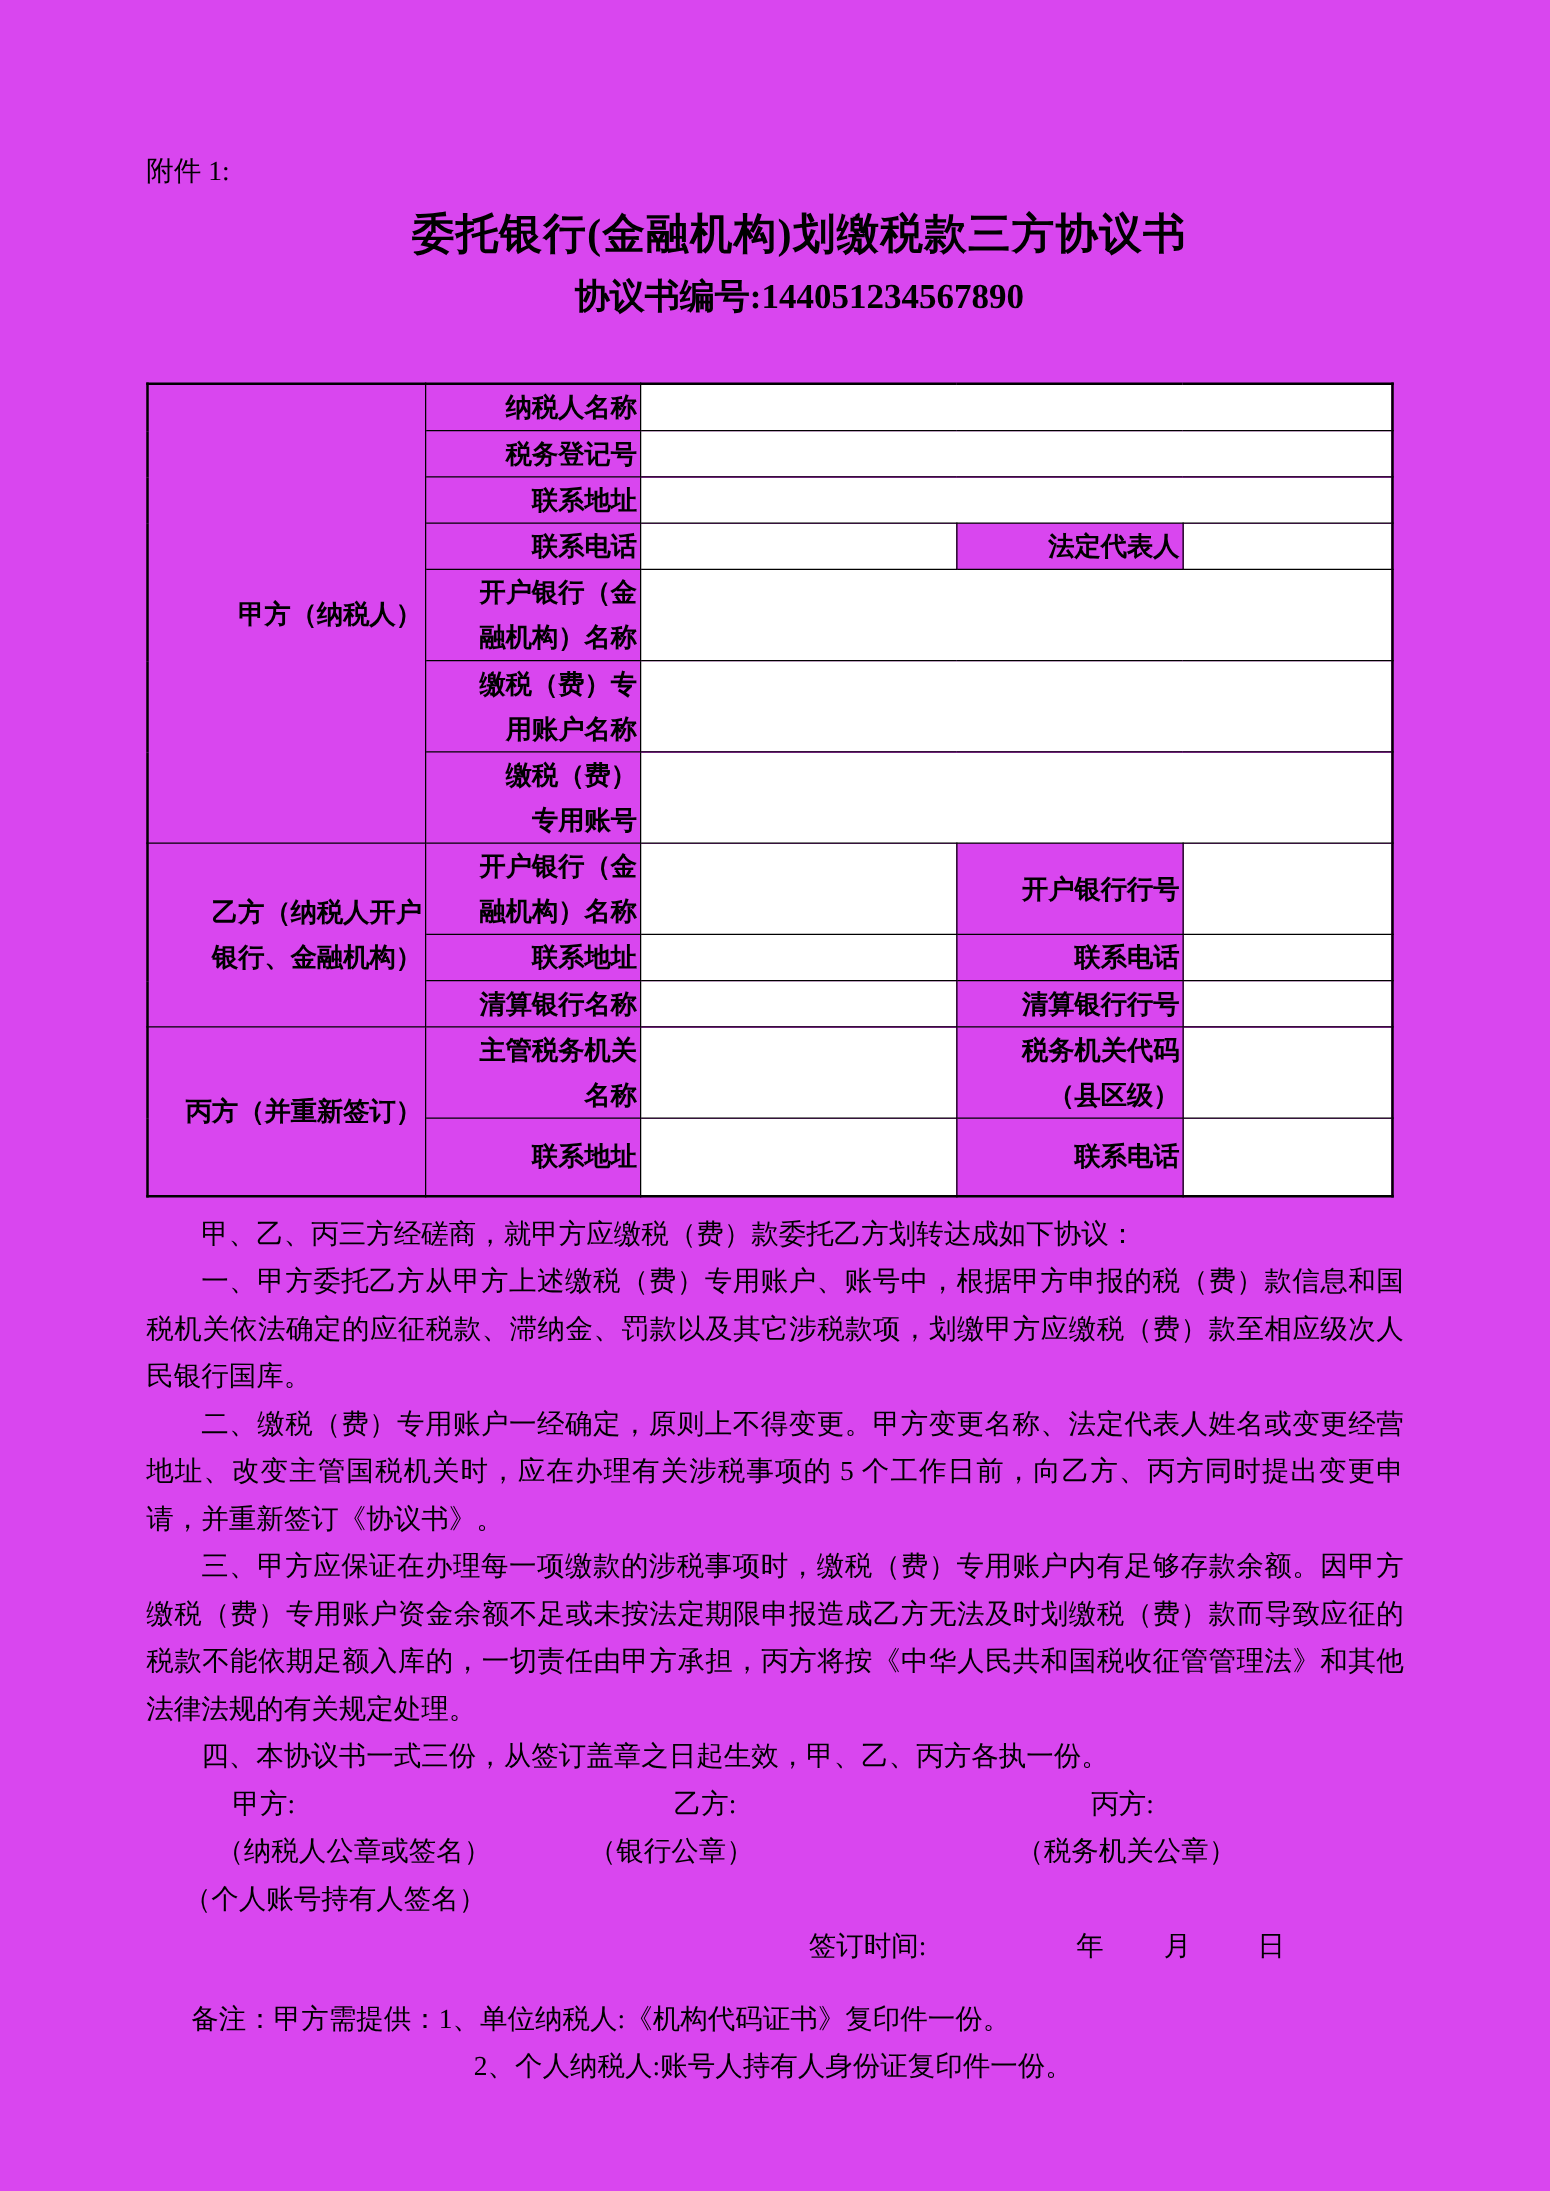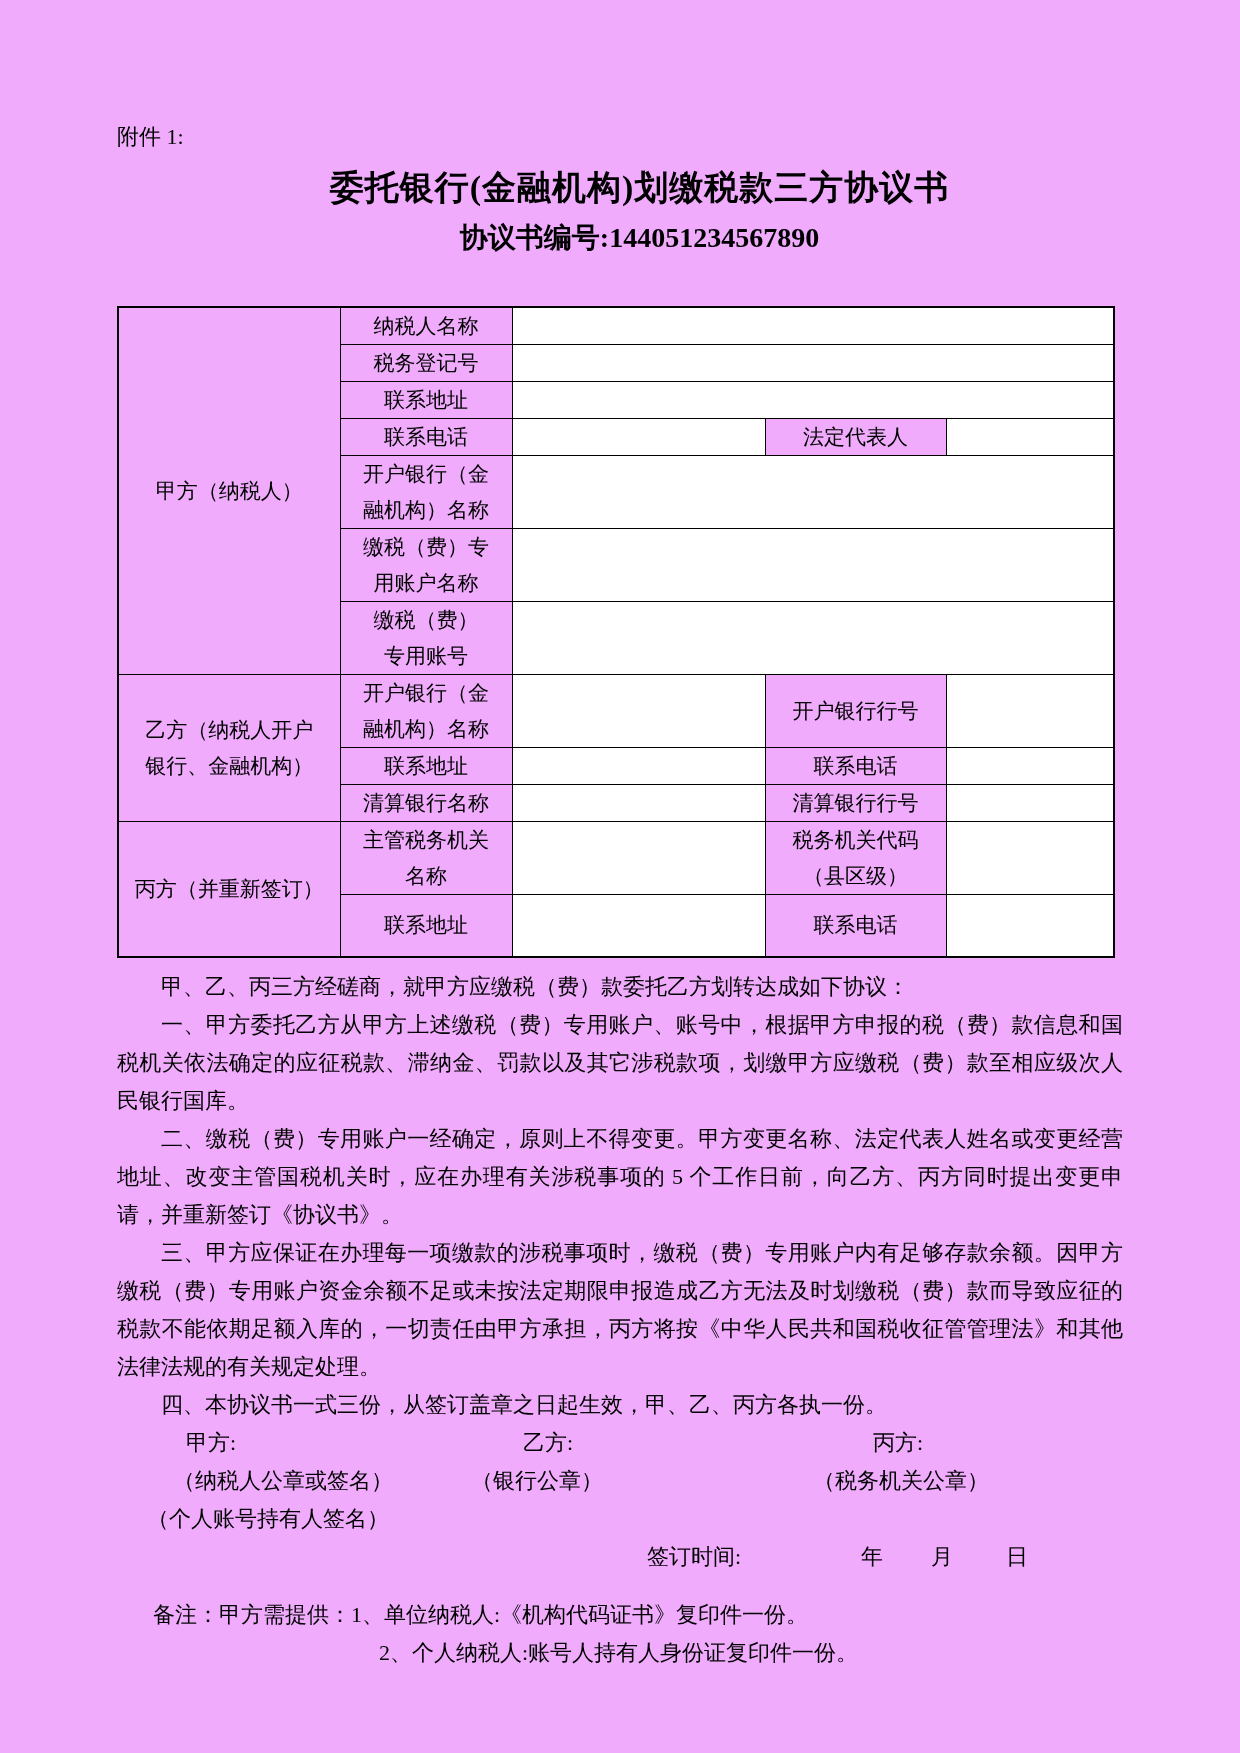--- a/index.html
+++ b/index.html
@@ -1,19 +1,19 @@
 <!DOCTYPE html>
 <html><head>
 <meta charset="utf-8">
 <style>
   html,body{margin:0;padding:0;background:#fff;}
   .page{
     position:relative;
     width:1240px;height:1753px;
-    background:#f0abfc;
+    background:#d946ef;
     color:#000;
     font-family:"Liberation Serif","DejaVu Serif",serif;
     box-sizing:border-box;
     padding:123px 78px 0 117px;
     overflow:hidden;
   }
   .attachment{
     font-size:22px;line-height:28px;
   }
   .doc-title{
@@ -31,22 +31,22 @@
   }
   table.form-table{
     margin-top:53px;
     border-collapse:collapse;
     table-layout:fixed;
     width:996px;
   }
   table.form-table td{
     border:1px solid #000;
     vertical-align:middle;
-    text-align:center;
-    font-weight:normal;
+    text-align:right;
+    font-weight:bold;
     font-size:21px;
     line-height:36px;
     white-space:pre-line;
     padding:0 2px;
     overflow:hidden;
   }
   table.form-table{border:2px solid #000;}
   tr.h32{height:32px;}
   tr.h36{height:36px;}
   tr.h35{height:35px;}
@@ -174,21 +174,21 @@
   <div class="body-text">
     <p>甲、乙、丙三方经磋商，就甲方应缴税（费）款委托乙方划转达成如下协议：</p>
     <p>一、甲方委托乙方从甲方上述缴税（费）专用账户、账号中，根据甲方申报的税（费）款信息和国税机关依法确定的应征税款、滞纳金、罚款以及其它涉税款项，划缴甲方应缴税（费）款至相应级次人民银行国库。</p>
     <p>二、缴税（费）专用账户一经确定，原则上不得变更。甲方变更名称、法定代表人姓名或变更经营地址、改变主管国税机关时，应在办理有关涉税事项的 5 个工作日前，向乙方、丙方同时提出变更申请，并重新签订《协议书》。</p>
     <p>三、甲方应保证在办理每一项缴款的涉税事项时，缴税（费）专用账户内有足够存款余额。因甲方缴税（费）专用账户资金余额不足或未按法定期限申报造成乙方无法及时划缴税（费）款而导致应征的税款不能依期足额入库的，一切责任由甲方承担，丙方将按《中华人民共和国税收征管管理法》和其他法律法规的有关规定处理。</p>
     <p>四、本协议书一式三份，从签订盖章之日起生效，甲、乙、丙方各执一份。</p>
   </div>
 
   <div class="sig-row">
     <span style="left:69px">甲方:</span>
-    <span style="left:406px">乙方:</span>
+    <span style="left:422px">乙方:</span>
     <span style="left:756px">丙方:</span>
   </div>
 
   <div class="sig-row">
     <span style="left:56px">（纳税人公章或签名）</span>
     <span style="left:354px">（银行公章）</span>
     <span style="left:696px">（税务机关公章）</span>
   </div>
 
   <div class="sig-row">

